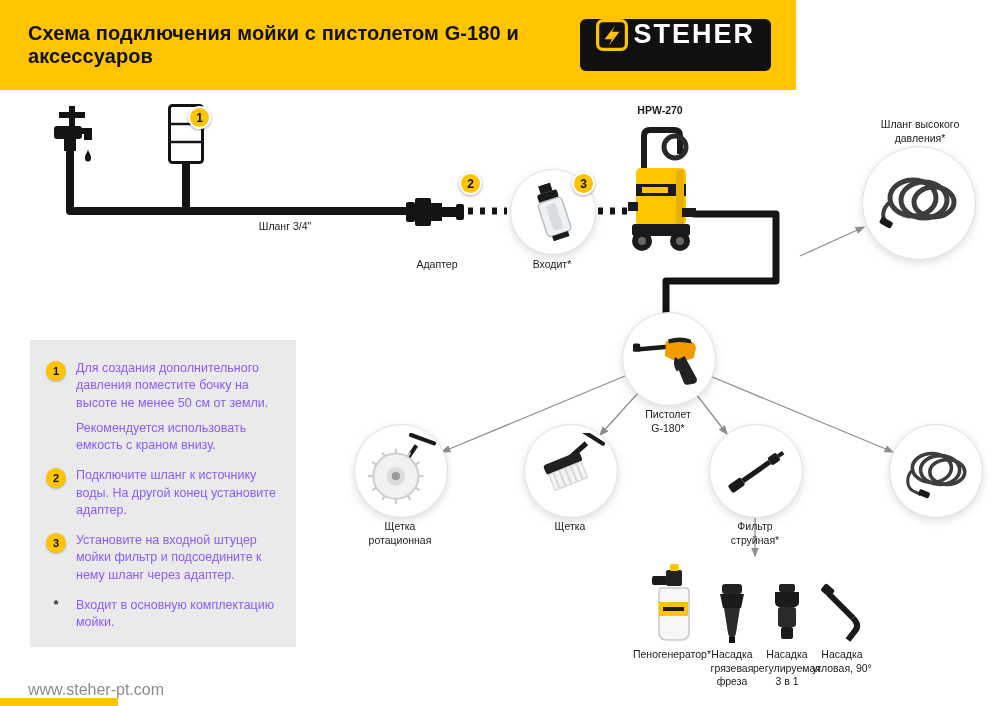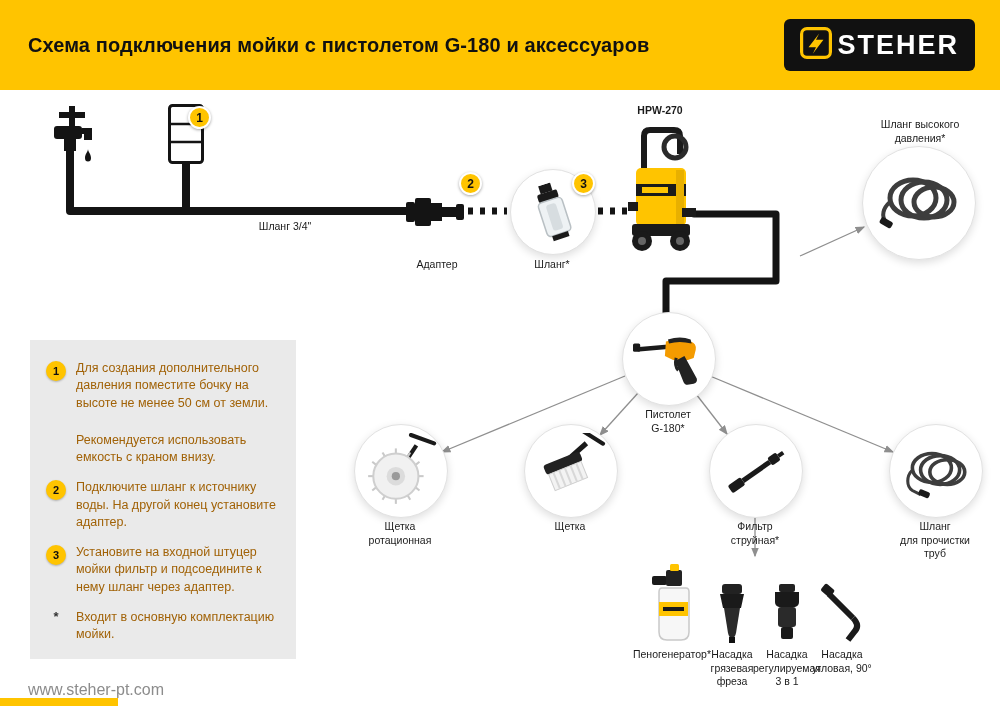--- a/index.html
+++ b/index.html
@@ -1,46 +1,46 @@
 <!DOCTYPE html>
 <html><head>
 <meta charset="utf-8">
 <style>
   html,body{margin:0;padding:0;background:#fff;}
   .page{position:relative;width:1000px;height:706px;overflow:hidden;background:#fff;
         font-family:"Liberation Sans","DejaVu Sans",sans-serif;}
   
-  .header{position:absolute;left:0;top:0;width:1000px;height:90px;background:#ffc400;
+  .header{position:absolute;left:0;top:0;width:796px;height:90px;background:#ffc400;
           display:flex;align-items:center;justify-content:space-between;box-sizing:border-box;
           padding:0 25px 0 28px;z-index:3;}
   .title{font-size:20px;font-weight:bold;color:#111;margin:0;letter-spacing:.1px;}
-  .logo{background:#111;border-radius:6px;height:52px;display:flex;align-items:center;
+  .logo{background:#111;border-radius:6px;height:52px;display:flex;
         padding:0 16px;gap:5px;}
   .logo-text{color:#fff;font-weight:bold;font-size:27px;letter-spacing:2px;}
   
   .wires{position:absolute;left:0;top:0;z-index:0;pointer-events:none;}
   .node{position:absolute;z-index:1;}
   .circle{position:absolute;background:#fff;border:1px solid #e2e2e2;border-radius:50%;
           box-shadow:0 3px 9px rgba(0,0,0,.13);display:flex;align-items:center;
           justify-content:center;z-index:1;}
   .lbl{position:absolute;z-index:1;font-size:10.5px;line-height:1.3;color:#1b1b1b;
        text-align:center;white-space:pre-line;}
   .badge{position:absolute;z-index:2;width:23px;height:23px;border-radius:50%;background:#ffc400;
          border:2px solid #fff;box-shadow:0 1px 3px rgba(0,0,0,.35);color:#111;font-weight:bold;
          font-size:12px;display:flex;align-items:center;justify-content:center;box-sizing:border-box;}
   
   .notes{position:absolute;left:30px;top:340px;width:266px;background:#eaeaea;
          padding:20px 18px 16px 16px;box-sizing:border-box;z-index:2;}
   .note-item{display:flex;gap:10px;margin-bottom:13px;}
   .note-badge{flex:0 0 auto;width:20px;height:20px;border-radius:50%;background:#ffc400;color:#111;
               font-weight:bold;font-size:11px;display:flex;align-items:center;justify-content:center;
               margin-top:1px;box-shadow:0 1px 2px rgba(0,0,0,.25);}
-  .note-text{font-size:12.5px;line-height:1.38;color:#a16207;}
+  .note-text{font-size:12.5px;line-height:1.38;color:#8b5cf6;}
   .note-text p{margin:0;}
-  .note-text p + p{margin-top:20px;}
+  .note-text p + p{margin-top:8px;}
   .note-foot{display:flex;gap:10px;margin-top:2px;}
   .foot-star{flex:0 0 auto;width:20px;text-align:center;font-weight:bold;font-size:13px;color:#333;}
   
   .site{position:absolute;left:28px;top:681px;font-size:16px;color:#8c8c8c;z-index:2;}
   .accent-bar{position:absolute;left:0;top:698px;width:118px;height:8px;background:#ffc400;z-index:2;}
 </style>
 </head>
 <body>
 
 <div class="page">
@@ -121,21 +121,21 @@
   <div class="circle" style="left:510px;top:169px;width:84px;height:84px;">
     <svg width="40" height="58" viewBox="0 0 36 56" style="transform:rotate(-18deg);">
       <rect x="12" y="0" width="12" height="8" fill="#1a1a1a"></rect>
       <rect x="8" y="8" width="20" height="8" rx="2" fill="#1a1a1a"></rect>
       <rect x="6" y="16" width="24" height="34" rx="4" fill="#eef2f4" stroke="#b9c0c4" stroke-width="1.5"></rect>
       <rect x="13" y="20" width="10" height="26" rx="3" fill="#d7dde0"></rect>
       <rect x="10" y="50" width="16" height="5" fill="#1a1a1a"></rect>
     </svg>
   </div>
   <div class="badge" style="left:572px;top:172px;">3</div>
-  <div class="lbl" style="left:512px;top:258px;width:80px;">Шланг*</div>
+  <div class="lbl" style="left:512px;top:258px;width:80px;">Входит*</div>
 
   <div class="lbl" style="left:618px;top:104px;width:84px;font-weight:bold;">HPW-270</div>
   <div class="node" style="left:618px;top:124px;">
     <svg width="84" height="134" viewBox="0 0 84 134">
       <path d="M26,44 L26,12 Q26,6 32,6 L56,6 Q62,6 62,12 L62,30" fill="none" stroke="#1a1a1a" stroke-width="6"></path>
       <circle cx="57" cy="23" r="11" fill="none" stroke="#2a2a2a" stroke-width="5"></circle>
       <rect x="18" y="44" width="50" height="58" rx="5" fill="#ffc400"></rect>
       <rect x="18" y="60" width="50" height="12" fill="#1a1a1a"></rect>
       <rect x="24" y="63" width="26" height="6" fill="#ffc400"></rect>
       <rect x="58" y="46" width="8" height="54" fill="#e8b000"></rect>
@@ -238,23 +238,20 @@
     <svg width="76" height="76" viewBox="0 0 74 74">
       <g fill="none" stroke="#3d3d3d" stroke-width="3.5">
         <ellipse cx="33" cy="34" rx="19" ry="14"></ellipse>
         <ellipse cx="41" cy="36" rx="19" ry="14"></ellipse>
         <ellipse cx="48" cy="38" rx="17" ry="12"></ellipse>
       </g>
       <path d="M14,36 C8,42 8,52 14,56 L22,60" fill="none" stroke="#3d3d3d" stroke-width="3"></path>
       <rect x="20" y="56" width="11" height="6" rx="2" fill="#1a1a1a" transform="rotate(22 25 59)"></rect>
     </svg>
   </div>
-  <div class="lbl" style="left:887px;top:520px;width:96px;">Шланг
-для прочистки
-труб</div>
 
   <div class="node" style="left:648px;top:562px;">
     <svg width="48" height="84" viewBox="0 0 48 84">
       <rect x="4" y="14" width="15" height="9" rx="2" fill="#1a1a1a"></rect>
       <rect x="18" y="8" width="16" height="16" rx="2" fill="#222"></rect>
       <rect x="22" y="2" width="9" height="7" rx="1.5" fill="#ffc400"></rect>
       <path d="M14,26 h24 q3,0 3,4 v40 q0,8 -8,8 h-14 q-8,0 -8,-8 v-40 q0,-4 3,-4 z" fill="#f7f7f7" stroke="#c9c9c9" stroke-width="1.5"></path>
       <rect x="11" y="40" width="29" height="14" fill="#ffc400"></rect>
       <rect x="15" y="45" width="21" height="4" fill="#1a1a1a"></rect>
     </svg>

